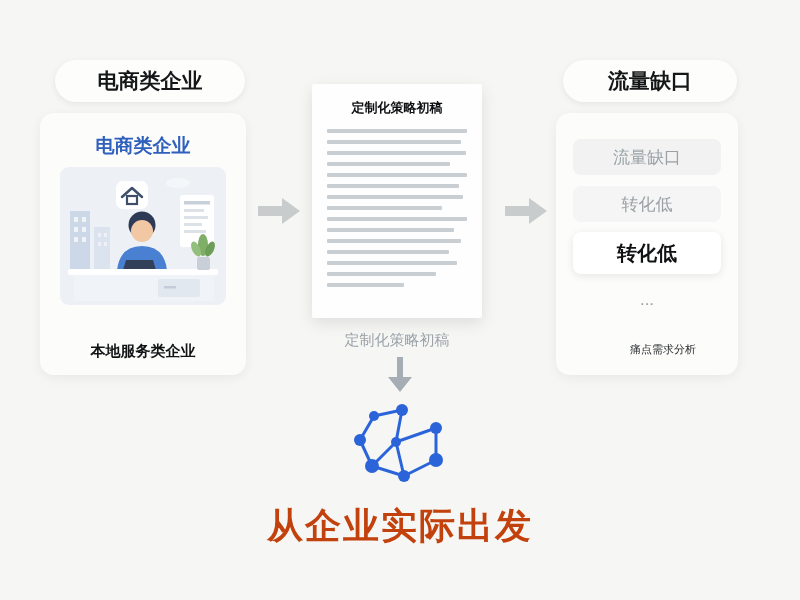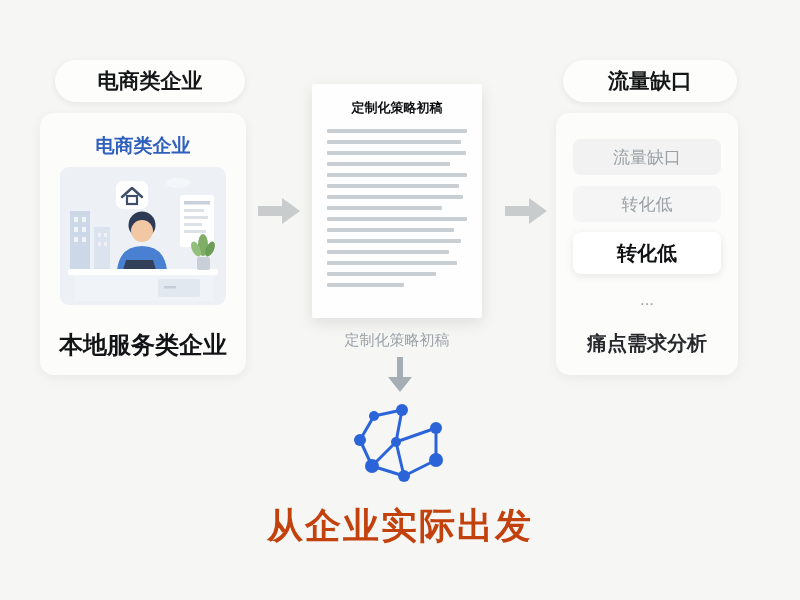--- a/index.html
+++ b/index.html
@@ -22,21 +22,21 @@
     position:absolute;background:#fcfcfb;border-radius:14px;
     box-shadow:0 3px 12px rgba(0,0,0,.06);
   }
   .card-left{left:40px;top:113px;width:206px;height:262px;}
   .card-left .card-title{
     margin-top:20px;text-align:center;font-weight:bold;font-size:19px;color:#3060bd;
   }
   .illustration-wrap{position:absolute;left:20px;top:54px;width:166px;height:138px;}
   .card-left .card-caption{
     position:absolute;left:0;bottom:14px;width:100%;text-align:center;
-    font-weight:bold;font-size:24px;color:#121315;
+    font-weight:bold;font-size:15px;color:#121315;
   }
 
   .flow-arrow{position:absolute;}
   .arrow-1{left:258px;top:197px;}
   .arrow-2{left:505px;top:197px;}
 
   .document{
     position:absolute;left:312px;top:84px;width:170px;height:234px;
     background:#fefefe;border-radius:2px;
     box-shadow:0 5px 16px rgba(0,0,0,.10);
@@ -65,22 +65,22 @@
   }
   .need-row-0{top:26px;}
   .need-row-1{top:73px;background:#f4f5f4;}
   .need-row-2{
     top:119px;height:42px;background:#ffffff;
     box-shadow:0 2px 9px rgba(0,0,0,.09);
     font-weight:bold;font-size:20px;color:#111214;
   }
   .need-row-3{top:172px;height:30px;background:transparent;}
   .card-right .card-caption{
-    position:absolute;left:0;bottom:18px;width:100%;text-align:center;
-    font-size:20px;color:#26282b;font-weight:700;
+    position:absolute;left:16px;bottom:18px;width:100%;text-align:center;
+    font-size:11px;color:#26282b;font-weight:400;
   }
 </style>
 </head>
 <body>
 
 <div class="pill pill-left">
   <span>电商类企业</span>
 </div>
 
 <div class="pill pill-right">

